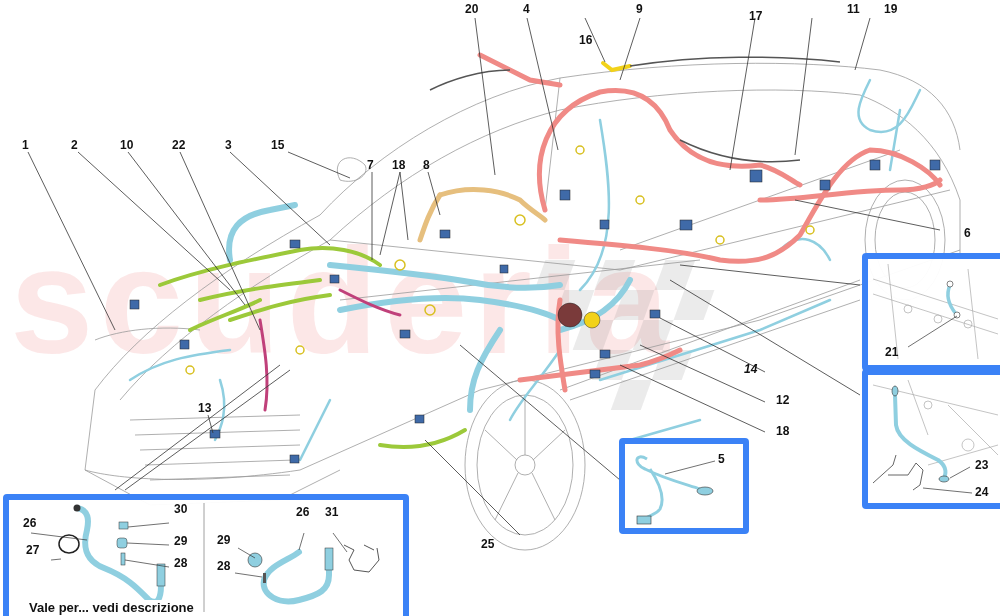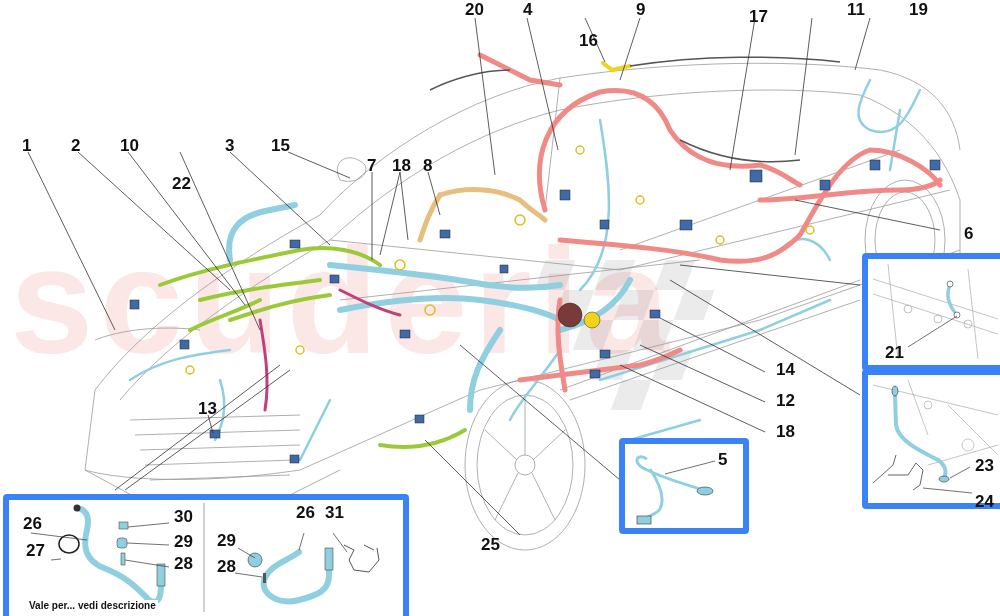--- a/index.html
+++ b/index.html
@@ -1,20 +1,20 @@
 <!DOCTYPE html>
 <html><head>
 <meta charset="utf-8">
 <style>
   html,body{margin:0;padding:0;background:#ffffff;}
   body{width:1000px;height:616px;position:relative;overflow:hidden;font-family:"Liberation Sans",sans-serif;}
   #diagram{position:absolute;left:0;top:0;width:1000px;height:616px;}
-  .callout{position:absolute;font-family:"Liberation Sans",sans-serif;font-weight:bold;font-size:17px;color:#111;line-height:13px;white-space:nowrap;}
+  .callout{position:absolute;font-family:"Liberation Sans",sans-serif;font-weight:bold;font-size:12px;color:#111;line-height:13px;white-space:nowrap;}
   .inset{position:absolute;border:6px solid #3b82f6;border-radius:4px;background:rgba(255,255,255,0.96);}
-  .inset-caption{position:absolute;font-family:"Liberation Sans",sans-serif;font-weight:bold;font-size:10px;color:#111;white-space:nowrap;background:#fff;padding:0 2px;}
+  .inset-caption{position:absolute;font-family:"Liberation Sans",sans-serif;font-weight:bold;font-size:13px;color:#111;white-space:nowrap;background:#fff;padding:0 2px;}
   .watermark{position:absolute;font-family:"Liberation Sans",sans-serif;font-weight:bold;color:rgba(240,120,120,0.18);font-size:150px;letter-spacing:6px;}
 </style>
 </head>
 <body>
 
 <div id="diagram">
 
   <div class="watermark" style="left:10px;top:215px;">scuderia</div>
 
   <svg width="1000" height="616" viewBox="0 0 1000 616" style="position:absolute;left:0;top:0;">
@@ -178,35 +178,35 @@
       <line x1="670" y1="280" x2="860" y2="395"></line>
       <line x1="460" y1="345" x2="620" y2="480"></line>
       <line x1="280" y1="365" x2="115" y2="490"></line>
       <line x1="290" y1="370" x2="125" y2="490"></line>
     </g>
   </svg>
 
   <span class="callout" style="left:22px;top:139px;">1</span>
   <span class="callout" style="left:71px;top:139px;">2</span>
   <span class="callout" style="left:120px;top:139px;">10</span>
-  <span class="callout" style="left:172px;top:139px;margin-top:38px;">22</span>
+  <span class="callout" style="left:172px;top:139px;">22</span>
   <span class="callout" style="left:225px;top:139px;">3</span>
   <span class="callout" style="left:271px;top:139px;">15</span>
   <span class="callout" style="left:367px;top:159px;">7</span>
   <span class="callout" style="left:392px;top:159px;">18</span>
   <span class="callout" style="left:423px;top:159px;">8</span>
   <span class="callout" style="left:465px;top:3px;">20</span>
   <span class="callout" style="left:523px;top:3px;">4</span>
   <span class="callout" style="left:579px;top:3px;margin-top:31px;">16</span>
   <span class="callout" style="left:636px;top:3px;">9</span>
   <span class="callout" style="left:749px;top:10px;">17</span>
   <span class="callout" style="left:847px;top:3px;">11</span>
-  <span class="callout" style="left:909px;top:3px;">19</span>
+  <span class="callout" style="left:884px;top:3px;">19</span>
   <span class="callout" style="left:964px;top:227px;">6</span>
-  <span class="callout" style="left:776px;top:363px;">14</span>
+  <span class="callout" style="left:744px;top:363px;font-style:italic;">14</span>
   <span class="callout" style="left:776px;top:394px;">12</span>
   <span class="callout" style="left:776px;top:425px;">18</span>
   <span class="callout" style="left:198px;top:402px;">13</span>
   <span class="callout" style="left:481px;top:538px;">25</span>
 
   <div class="inset" style="left:619px;top:438px;width:118px;height:84px;">
     <svg width="118" height="84" style="position:absolute;left:0;top:0;">
       <path d="M22 15 C 10 8, 8 20, 20 25 C 40 35, 60 40, 75 45 M25 25 C 35 40, 40 55, 35 65 C 30 72, 25 70, 20 75" fill="none" stroke="#8fcfe0" stroke-width="3"></path>
       <ellipse cx="80" cy="47" rx="8" ry="4" fill="#8fcfe0" stroke="#333" stroke-width="0.6"></ellipse>
       <rect x="12" y="72" width="14" height="8" fill="#8fcfe0" stroke="#333" stroke-width="0.6"></rect>
@@ -239,21 +239,21 @@
           <circle cx="60" cy="30" r="4"></circle>
       </g>
       <path d="M27 20 L 28 50 C 30 65, 50 75, 70 85 C 80 92, 78 100, 75 105" fill="none" stroke="#8fcfe0" stroke-width="4"></path>
       <ellipse cx="27" cy="16" rx="3" ry="5" fill="#8fcfe0" stroke="#333" stroke-width="0.6"></ellipse>
       <ellipse cx="76" cy="104" rx="5" ry="3" fill="#8fcfe0" stroke="#333" stroke-width="0.6"></ellipse>
       <path d="M5 108 L 25 90 L 28 80 M20 100 L 40 100 L 48 88 L 55 95 L 52 110 L 45 115" fill="none" stroke="#555" stroke-width="0.9"></path>
       <line x1="82" y1="103" x2="102" y2="92" stroke="#333" stroke-width="0.7"></line>
       <line x1="55" y1="113" x2="104" y2="118" stroke="#333" stroke-width="0.7"></line>
     </svg>
     <span class="callout" style="left:107px;top:84px;">23</span>
-    <span class="callout" style="left:107px;top:111px;margin-top:9px;">24</span>
+    <span class="callout" style="left:107px;top:111px;">24</span>
   </div>
 
   <div class="inset" style="left:3px;top:494px;width:394px;height:116px;text-align:right;">
     <svg width="394" height="116" style="position:absolute;left:0;top:0;">
       <line x1="195" y1="3" x2="195" y2="112" stroke="#888" stroke-width="0.8"></line>
 
       <path d="M68 8 C 80 10, 80 20, 78 30 C 74 45, 75 60, 95 68 C 120 78, 130 90, 140 100 C 148 105, 152 100, 152 85 L 152 68" fill="none" stroke="#8fcfe0" stroke-width="6" stroke-linecap="round"></path>
       <circle cx="68" cy="8" r="3.5" fill="#333"></circle>
       <rect x="148" y="64" width="8" height="22" fill="#8fcfe0" stroke="#333" stroke-width="0.5"></rect>
 
@@ -277,21 +277,21 @@
       <path d="M335 45 L 345 50 L 340 60 L 345 70 L 360 72 L 370 60 L 368 48 M355 45 L 365 50" fill="none" stroke="#555" stroke-width="1"></path>
       <g stroke="#333" stroke-width="0.7">
         <line x1="229" y1="48" x2="246" y2="58"></line>
         <line x1="226" y1="73" x2="253" y2="77"></line>
         <line x1="295" y1="33" x2="290" y2="50"></line>
         <line x1="324" y1="33" x2="338" y2="52"></line>
       </g>
     </svg>
     <span class="callout" style="left:14px;top:17px;">26</span>
     <span class="callout" style="left:17px;top:44px;">27</span>
-    <span class="callout" style="left:165px;top:10px;">30</span>
+    <span class="callout" style="left:165px;top:3px;">30</span>
     <span class="callout" style="left:165px;top:35px;">29</span>
     <span class="callout" style="left:165px;top:57px;">28</span>
     <span class="callout" style="left:208px;top:34px;">29</span>
     <span class="callout" style="left:208px;top:60px;">28</span>
     <span class="callout" style="left:287px;top:6px;">26</span>
     <span class="callout" style="left:316px;top:6px;">31</span>
   </div>
   <span class="inset-caption" style="left:27px;top:600px;">Vale per... vedi descrizione</span>
 
 </div>

